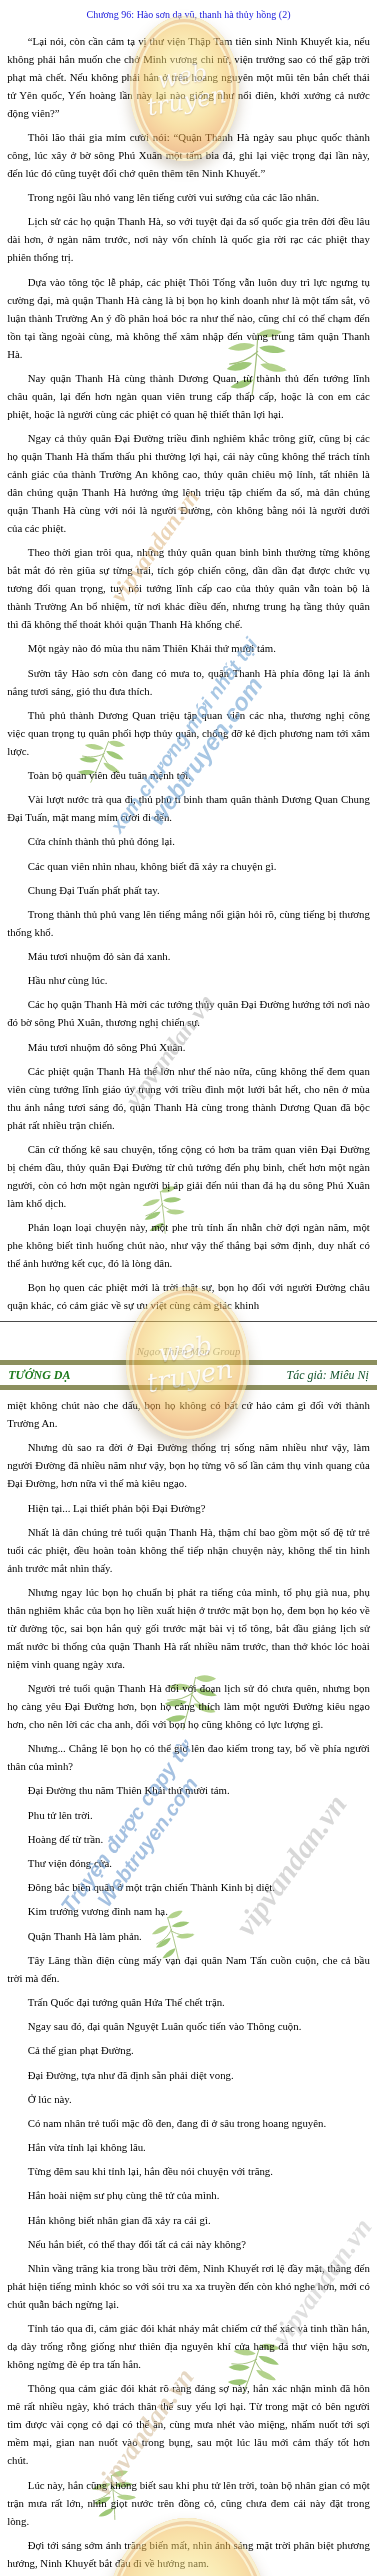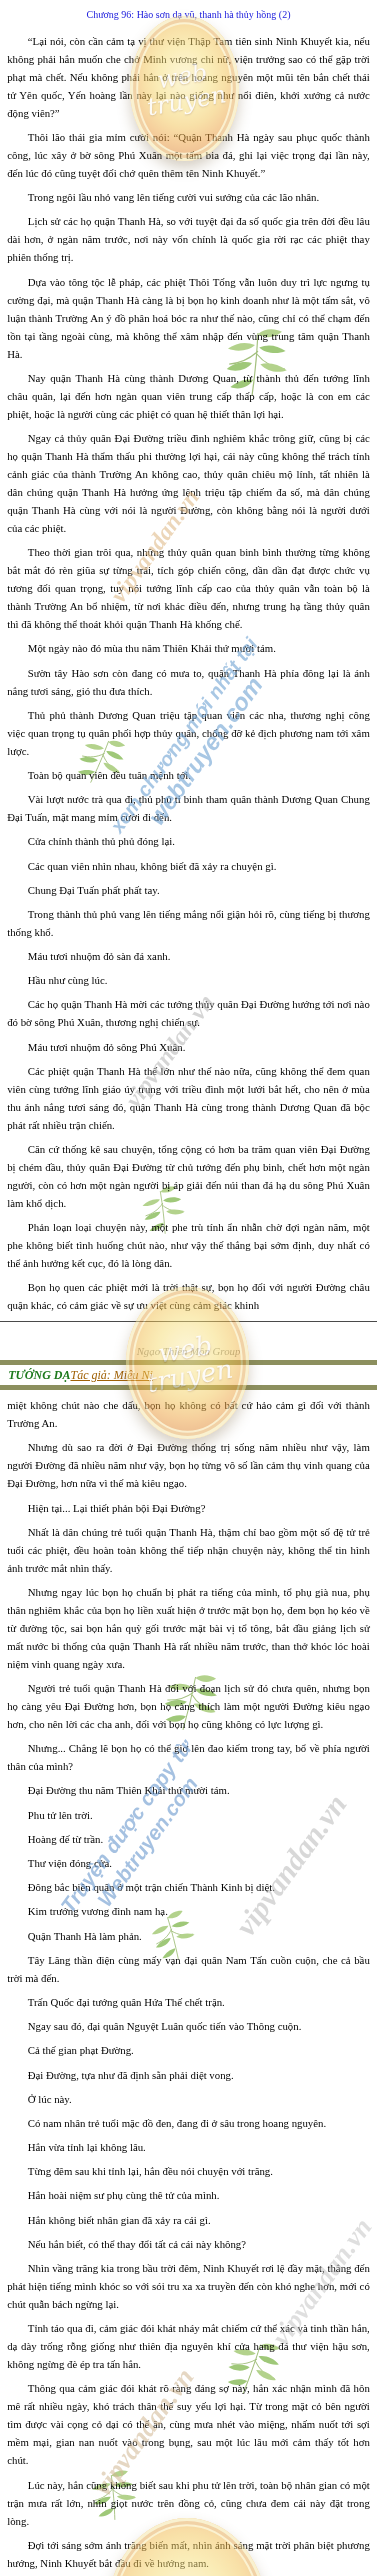--- a/index.html
+++ b/index.html
@@ -20,25 +20,25 @@
   .para.cont{text-indent:0;}
   
   .banner{margin:0 -7.2px 3.1px -7.2px;}
   .banner-topline{border-top:1px solid #4a4a4a;margin:1px 0 1.5px 0;}
   .banner-group{
     text-align:center;font-style:italic;font-size:10.8px;color:#9a9a9a;
     line-height:14.4px;margin-bottom:2.1px;margin-top:22px;
   }
   .banner-bar{height:4.6px;background:#8c8f5e;}
   .banner-row{
-    display:flex;align-items:center;
+    display:flex;justify-content:space-between;align-items:center;
     padding:2.6px 8.2px;height:15.5px;
   }
   .banner-book{font-style:italic;font-weight:bold;font-size:12px;color:#1e7a1e;}
-  .banner-author{font-style:italic;font-size:12px;color:#a16207;text-decoration:underline;}
+  .banner-author{font-style:italic;font-size:12px;color:#14532d;}
   
   .wm-under{position:absolute;z-index:1;pointer-events:none;}
   .wm-over{position:absolute;z-index:3;pointer-events:none;}
   .coin{
     border-radius:50%;
     background:radial-gradient(ellipse 60% 55% at 50% 42%,
       #fbeeb0 0%, #f7dc72 40%, #f3c353 62%, #eda03c 82%, #dd7f28 100%);
     box-shadow:0 7.2px 13.4px rgba(110,85,45,.55),
       inset 0 0 0 3.1px rgba(246,232,166,.95),
       inset 0 0 0 6.2px rgba(226,158,70,.9),

